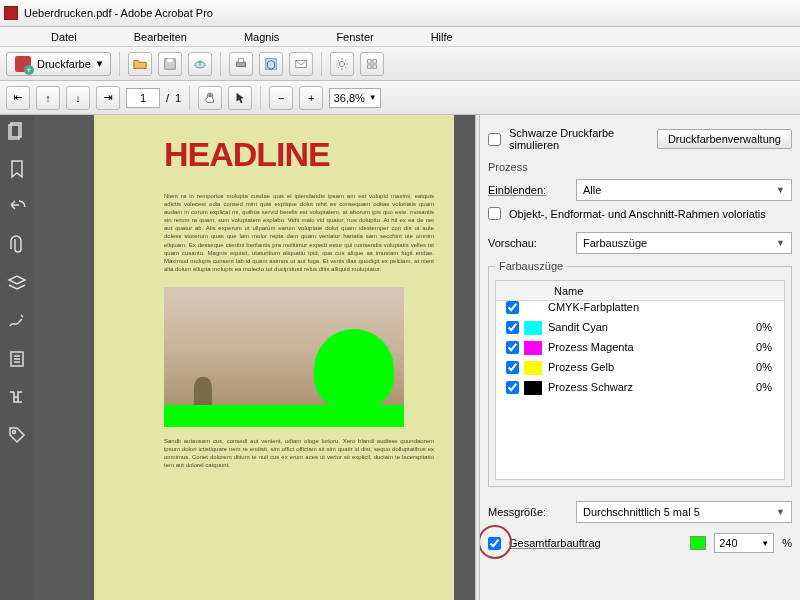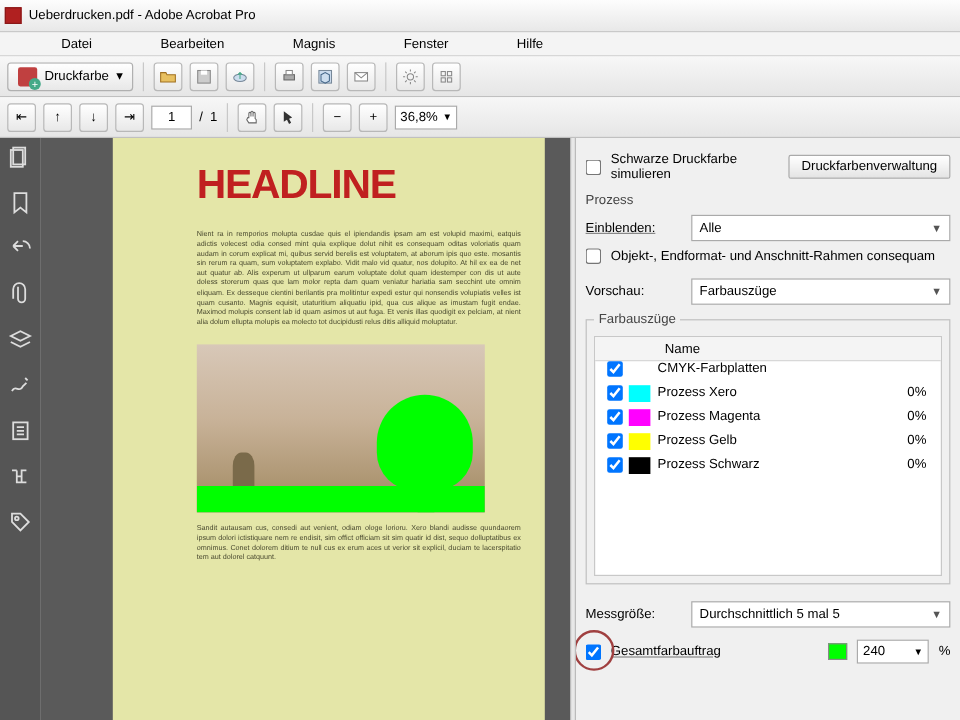--- a/index.html
+++ b/index.html
@@ -233,21 +233,21 @@
     <div class="section-label">Prozess</div>
     <div class="row">
       <span class="underline" style="width:80px">Einblenden:</span>
       <div class="combo">
         <span>Alle</span>
         <span class="arrow">▼</span>
       </div>
     </div>
     <div class="row">
       <input type="checkbox" class="chk" style="">
-      <span>Objekt-, Endformat- und Anschnitt-Rahmen consequam</span>
+      <span>Objekt-, Endformat- und Anschnitt-Rahmen voloriatis</span>
     </div>
 
     <div class="row" style="margin-top:12px">
       <span style="width:80px">Vorschau:</span>
       <div class="combo">
         <span>Farbauszüge</span>
         <span class="arrow">▼</span>
       </div>
     </div>
 
@@ -262,21 +262,21 @@
         </div>
         <div class="listrow">
           <div class="c1"><input type="checkbox" checked="" class="chk" style=""></div>
           <div class="sw" style="background:transparent"></div>
           <div class="nm">CMYK-Farbplatten</div>
           <div class="pc"></div>
         </div>
         <div class="listrow">
           <div class="c1"><input type="checkbox" checked="" class="chk" style=""></div>
           <div class="sw" style="background:#00ffff"></div>
-          <div class="nm">Prozess Xero</div>
+          <div class="nm">Sandit Cyan</div>
           <div class="pc">0%</div>
         </div>
         <div class="listrow">
           <div class="c1"><input type="checkbox" checked="" class="chk" style=""></div>
           <div class="sw" style="background:#ff00ff"></div>
           <div class="nm">Prozess Magenta</div>
           <div class="pc">0%</div>
         </div>
         <div class="listrow">
           <div class="c1"><input type="checkbox" checked="" class="chk" style=""></div>

